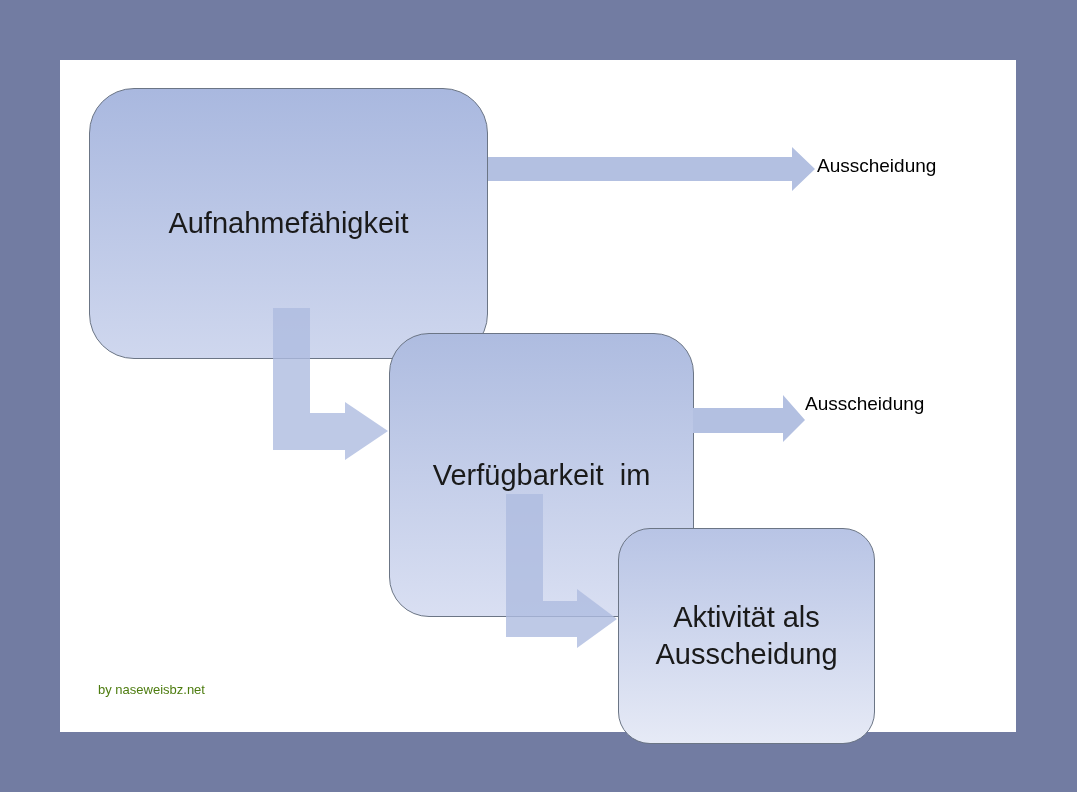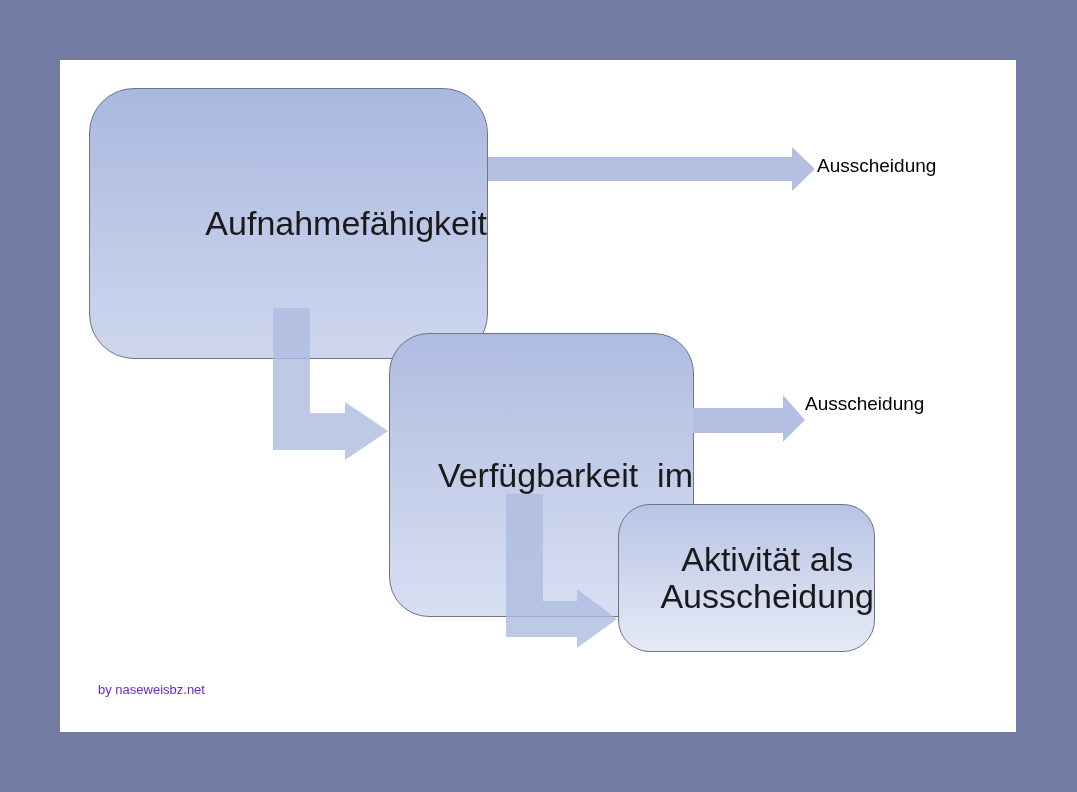--- a/index.html
+++ b/index.html
@@ -18,42 +18,42 @@
     top: 60px;
     width: 956px;
     height: 672px;
     background: #ffffff;
   }
 
   .node {
     position: absolute;
     display: flex;
     align-items: center;
-    justify-content: flex-end;
+    justify-content: center;
     text-align: center;
     border: 1px solid #6b7585;
     color: #1a1a1a;
-    font-size: 34px;
+    font-size: 29px;
     line-height: 37px;
     box-sizing: border-box;
   }
   .node .line { display: block; }
 
   .node-intake {
     left: 29px; top: 28px; width: 399px; height: 271px;
     border-radius: 45px;
     background: linear-gradient(180deg, #a9b8df 0%, #cfd7ee 100%);
   }
   .node-availability {
     left: 329px; top: 273px; width: 305px; height: 284px;
     border-radius: 40px;
     background: linear-gradient(180deg, #aebce0 0%, #d9dff2 100%);
   }
   .node-selenoprotein {
-    left: 558px; top: 444px; width: 257px; height: 148px;
+    left: 558px; top: 468px; width: 257px; height: 216px;
     border-radius: 32px;
     background: linear-gradient(180deg, #b8c4e5 0%, #e6eaf6 100%);
   }
 
   .arrow-layer {
     position: absolute;
     left: 0; top: 0;
     width: 956px; height: 672px;
     pointer-events: none;
   }
@@ -64,21 +64,21 @@
     font-size: 19px;
     line-height: 26px;
     white-space: nowrap;
   }
   .label-excretion-top { left: 757px; top: 93px; }
   .label-excretion-mid { left: 745px; top: 329px; line-height: 30px; }
 
   .credit {
     position: absolute;
     left: 38px; top: 622px;
-    color: #6d28d9;
+    color: #4d7c0f;
     font-size: 13px;
   }
 </style>
 </head>
 <body>
 
 <div class="frame">
   <div class="canvas">
 
     <div class="node node-intake">

